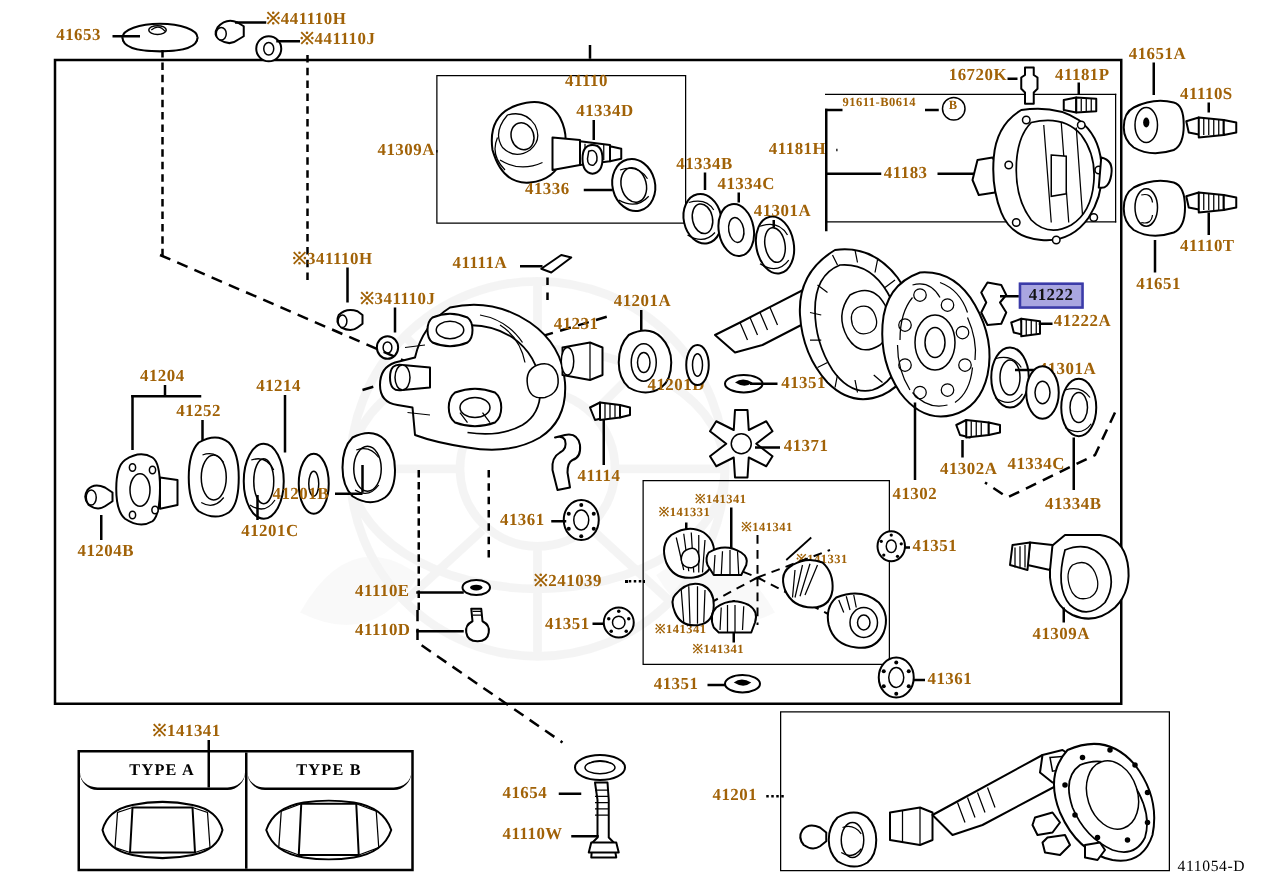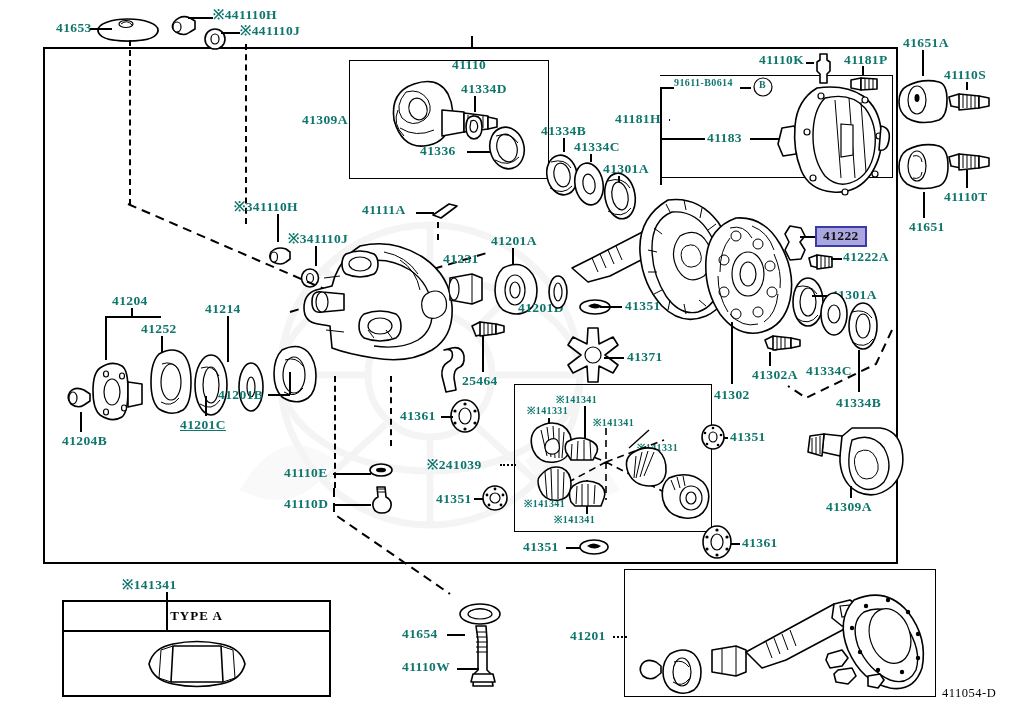--- a/index.html
+++ b/index.html
@@ -18,21 +18,21 @@
 
   
   .frame{position:absolute;border:2px solid #000;box-sizing:border-box;background:transparent;}
   .frame.thin{border-width:1.5px;}
 
   
   .lbl{
     position:absolute;white-space:nowrap;
     font-family:"Liberation Serif",serif;
     font-weight:700;font-size:13.5px;letter-spacing:.4px;
-    line-height:1;color:#0f766e;
+    line-height:1;color:#a16207;
   }
   .lbl.sm{font-size:10px;}
 
   
   .hl{
     position:absolute;white-space:nowrap;
     font-family:"Liberation Serif",serif;font-weight:700;font-size:13.5px;
     color:#111;background:#a9a6e0;border:2px solid #3b3ba8;
     padding:1px 6px 2px 6px;line-height:1.05;letter-spacing:.4px;
   }
@@ -44,21 +44,21 @@
   .ldd{position:absolute;}
   .dash-v{position:absolute;width:0;border-left:2px dashed #000;}
 
   
   .typetbl{position:absolute;border:2px solid #000;box-sizing:border-box;display:flex;}
   .typecell{flex:1;box-sizing:border-box;position:relative;}
   .typecell + .typecell{border-left:2px solid #000;}
   .typehdr{
     height:30px;border-bottom:2px solid #000;box-sizing:border-box;
     display:flex;align-items:center;justify-content:center;
-    font-family:"Liberation Serif",serif;font-weight:700;font-size:13px;letter-spacing:1px;
+    font-family:"Liberation Serif",serif;font-weight:700;font-size:13px;letter-spacing:1px;border-radius:14px;
   }
   .typebody{height:calc(100% - 30px);display:flex;align-items:center;justify-content:center;}
 
   
   .notes{position:absolute;font-family:"Liberation Serif",serif;font-weight:700;font-size:11.5px;line-height:14px;}
   .notes div{white-space:pre;}
 
   
   .diagid{position:absolute;font-family:"Liberation Serif",serif;font-size:12.5px;font-weight:400;letter-spacing:.5px;}
 
@@ -100,33 +100,43 @@
     <div class="typecell">
       <div class="typehdr">TYPE A</div>
       <div class="typebody">
         <svg width="120" height="55" viewBox="0 0 120 55">
           <path class="pt" d="M12 28 q4 -16 24 -20 q24 -5 48 0 q20 4 24 20 q-4 16 -24 20 q-24 5 -48 0 q-20 -4 -24 -20 Z"></path>
           <path class="pt" d="M36 10 L84 10 L86 46 L34 46 Z"></path>
           <path class="lnf" d="M36 10 L24 14 L22 42 L34 46 M84 10 L96 14 L98 42 L86 46"></path>
         </svg>
       </div>
     </div>
+    <div class="typecell">
+      <div class="typehdr">TYPE B</div>
+      <div class="typebody">
+        <svg width="120" height="55" viewBox="0 0 120 55">
+          <path class="pt" d="M10 28 q6 -18 30 -22 q20 -3 40 0 q24 4 30 22 q-6 18 -30 22 q-20 3 -40 0 q-24 -4 -30 -22 Z"></path>
+          <path class="pt" d="M38 7 L82 7 L84 48 L36 48 Z"></path>
+          <path class="lnf" d="M38 7 L22 13 L20 42 L36 48 M82 7 L98 13 L100 42 L84 48"></path>
+        </svg>
+      </div>
+    </div>
   </div>
   <div class="lbl" style="left:122px;top:578px;">※141341</div>
   <div class="ld v" style="left:166px;top:592px;height:38px;"></div>
 
   <div class="frame thin" style="left:624px;top:569px;width:312px;height:128px;"></div>
 
   <svg style="position:absolute;left:96px;top:10px;" width="70" height="40">
     <ellipse class="pt" cx="32" cy="20" rx="30" ry="11"></ellipse>
     <path class="pt" d="M2 20 q0 11 30 11 q30 0 30 -11"></path>
     <ellipse class="pt2" cx="30" cy="14" rx="7" ry="3.5"></ellipse>
     <path class="lnf" d="M25 14 q6 -5 11 1"></path>
   </svg>
-  <div class="lbl" style="left:56px;top:21px;">41653</div>
+  <div class="lbl" style="left:45px;top:21px;">41653</div>
   <div class="ld h" style="left:90px;top:28px;width:22px;"></div>
 
   <svg style="position:absolute;left:169px;top:10px;" width="30" height="28">
     <path class="pt" d="M5 12 q-4 6 2 10 q8 5 14 0 l5 -3 l0 -8 l-5 -3 q-9 -4 -16 4 Z"></path>
     <ellipse class="pt2" cx="8" cy="17" rx="4" ry="5"></ellipse>
   </svg>
   <div class="lbl" style="left:213px;top:8px;">※441110H</div>
   <div class="ld h" style="left:188px;top:17px;width:25px;"></div>
 
   <svg style="position:absolute;left:203px;top:26px;" width="28" height="26">
@@ -205,21 +215,21 @@
   <div class="ld h" style="left:660px;top:138px;width:45px;"></div>
   <div class="ld h" style="left:750px;top:138px;width:30px;"></div>
   <svg style="position:absolute;left:776px;top:122px;" width="26" height="36">
     <path class="pt" d="M6 6 l12 -2 l6 10 l-4 18 l-13 2 l-5 -12 Z"></path>
   </svg>
 
   <div class="lbl" style="left:615px;top:112px;">41181H</div>
   <div class="ld h" style="left:669px;top:119px;width:1px;"></div>
   <div class="ld v" style="left:660px;top:87px;height:98px;"></div>
 
-  <div class="lbl" style="left:759px;top:53px;">41110K</div>
+  <div class="lbl" style="left:759px;top:53px;">16720K</div>
   <svg style="position:absolute;left:812px;top:52px;" width="22" height="34">
     <path class="pt" d="M8 2 l7 0 l0 6 l3 2 l0 9 l-3 3 l0 9 l-7 0 l0 -9 l-3 -3 l0 -9 l3 -2 Z"></path>
   </svg>
   <div class="ld h" style="left:806px;top:62px;width:8px;"></div>
 
   <div class="lbl" style="left:844px;top:53px;">41181P</div>
   <svg style="position:absolute;left:847px;top:72px;" width="36" height="22">
     <path class="pt" d="M4 8 l10 -2 l0 12 l-10 -2 Z"></path>
     <path class="pt" d="M14 6 l16 1 l0 10 l-16 1 Z"></path>
     <path class="lnf" d="M18 7 l0 10 M22 7 l0 10 M26 7 l0 10"></path>
@@ -348,21 +358,21 @@
     <path class="pt" d="M16 10 q14 -8 24 0 q8 8 8 28 q0 22 -8 28 q-11 7 -24 -1 q-8 -7 -8 -27 q0 -20 8 -28 Z"></path>
     <ellipse class="pt2" cx="28" cy="38" rx="10" ry="18"></ellipse>
     <path class="lnf" d="M19 20 q10 -4 17 6 M18 58 q10 6 18 -4"></path>
   </svg>
 
   <svg style="position:absolute;left:189px;top:352px;" width="48" height="66">
     <ellipse class="pt" cx="22" cy="33" rx="16" ry="30"></ellipse>
     <ellipse class="pt2" cx="22" cy="33" rx="8" ry="18"></ellipse>
     <path class="lnf" d="M12 16 q12 -4 18 8 M11 52 q12 8 20 -4"></path>
   </svg>
-  <div class="lbl" style="left:180px;top:418px;text-decoration:underline;">41201C</div>
+  <div class="lbl" style="left:193px;top:418px;">41201C</div>
   <div class="ld v" style="left:205px;top:396px;height:20px;"></div>
 
   <svg style="position:absolute;left:232px;top:360px;" width="40" height="54">
     <ellipse class="pt" cx="19" cy="27" rx="12" ry="24"></ellipse>
     <ellipse class="pt2" cx="19" cy="27" rx="4" ry="10"></ellipse>
   </svg>
   <div class="lbl" style="left:205px;top:302px;">41214</div>
   <div class="ld v" style="left:227px;top:316px;height:46px;"></div>
 
   <svg style="position:absolute;left:266px;top:340px;" width="56" height="66">
@@ -414,21 +424,21 @@
   <svg style="position:absolute;left:568px;top:222px;" width="130" height="64">
     <path class="pt" d="M4 46 l20 -10 l66 -34 l18 6 l-4 14 l-62 32 l-22 6 Z"></path>
     <path class="lnf" d="M24 36 l6 14 M32 32 l6 14 M40 28 l6 14 M48 24 l6 14"></path>
     <path class="pt" d="M90 2 l14 -2 l10 6 l-4 14 l-14 2 l-8 -6 Z"></path>
     <path class="pt2" d="M96 4 l10 0 l2 8 l-10 2 Z"></path>
   </svg>
 
   <svg style="position:absolute;left:438px;top:344px;" width="40" height="52">
     <path class="pt" d="M14 4 q10 -2 12 8 q1 10 -6 12 q-4 2 -4 10 l2 12 l-10 2 l-4 -16 q-1 -10 6 -14 q6 -3 4 -10 q-2 -4 -8 -2 Z"></path>
   </svg>
-  <div class="lbl" style="left:462px;top:374px;">25464</div>
+  <div class="lbl" style="left:462px;top:374px;">41114</div>
   <div class="ld v" style="left:482px;top:332px;height:40px;"></div>
   <svg style="position:absolute;left:470px;top:316px;" width="40" height="24">
     <path class="pt" d="M2 10 l8 -4 l4 12 l-8 2 Z"></path>
     <path class="pt" d="M10 6 l16 2 l0 10 l-16 2 Z"></path>
     <path class="lnf" d="M14 7 l0 12 M18 7 l0 12 M22 8 l0 10"></path>
     <path class="pt" d="M26 8 l8 2 l0 6 l-8 2 Z"></path>
   </svg>
 
   <div class="lbl" style="left:625px;top:299px;">41351</div>
   <svg style="position:absolute;left:578px;top:296px;" width="36" height="22">

